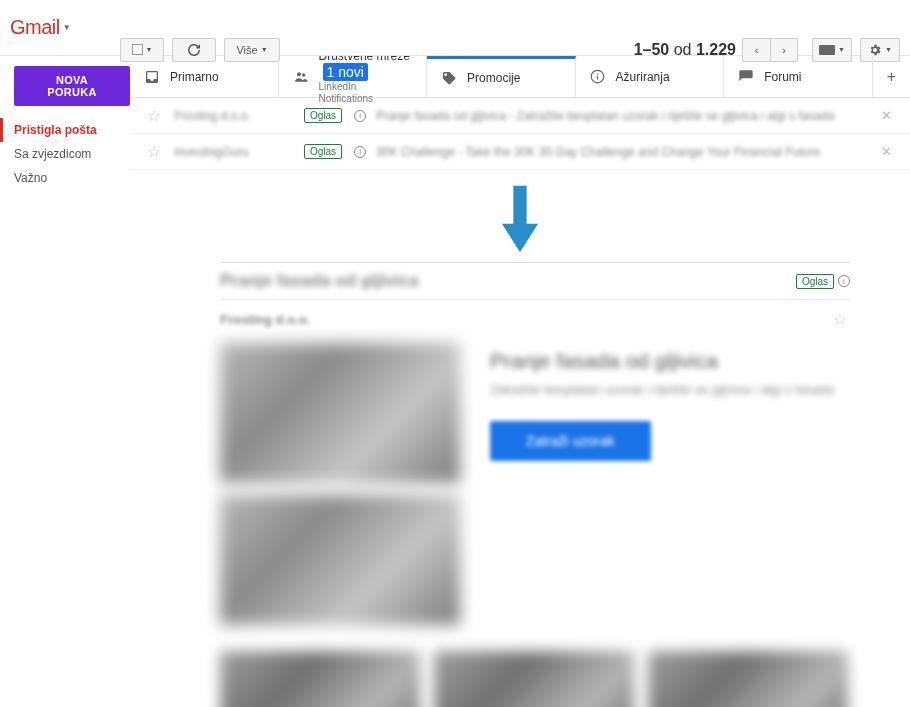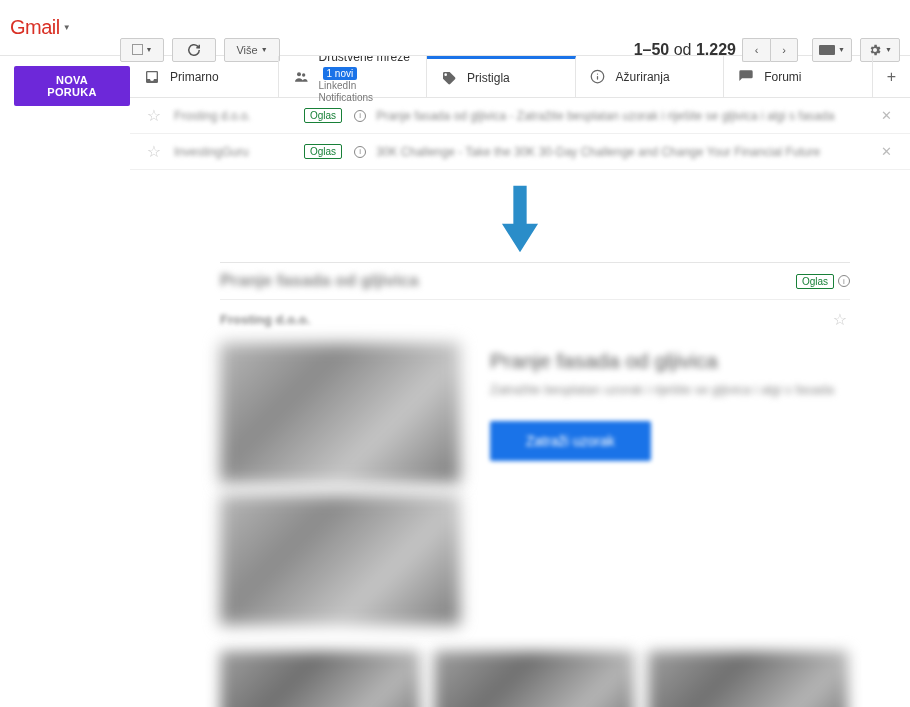--- a/index.html
+++ b/index.html
@@ -39,21 +39,21 @@
     
     
     .tabs { display: flex; border-bottom: 1px solid #e5e5e5; height: 42px; }
     .tab { flex: 1; display: flex; align-items: center; padding: 0 14px; border-right: 1px solid #e5e5e5; cursor: pointer; gap: 10px; position: relative; }
     .tab:last-child { border-right: none; flex: 0 0 30px; justify-content: center; }
     .tab.active { border-top: 3px solid #1a73e8; }
     .tab-icon { width: 16px; height: 16px; display: flex; align-items: center; justify-content: center; color: #666; }
     .tab-label { font-size: 12px; color: #333; font-weight: 500; }
     .tab-sub { font-size: 10px; color: #777; }
     .tab-stack { display: flex; flex-direction: column; line-height: 1.2; }
-    .badge-new { background: #1a73e8; color: #fff; font-size: 10px; padding: 1px 4px; border-radius: 2px; margin-left: 4px; }
+    .badge-new { background: #1a73e8; color: #fff; font-size: 14px; padding: 1px 4px; border-radius: 2px; margin-left: 4px; }
     
     
     .email-row { display: flex; align-items: center; padding: 8px 14px; border-bottom: 1px solid #f0f0f0; gap: 10px; }
     .star { color: #ccc; cursor: pointer; font-size: 16px; width: 20px; text-align: center; }
     .sender { width: 120px; color: #888; filter: blur(2px); font-size: 12px; }
     .oglas-tag { border: 1px solid #188038; color: #188038; font-size: 10px; padding: 1px 5px; border-radius: 2px; font-weight: 500; }
     .info-circ { display: inline-flex; width: 12px; height: 12px; border: 1px solid #888; border-radius: 50%; align-items: center; justify-content: center; font-size: 8px; color: #888; margin-left: 2px; }
     .subject { flex: 1; color: #888; filter: blur(2px); font-size: 12px; overflow: hidden; white-space: nowrap; }
     .row-close { color: #bbb; cursor: pointer; font-size: 13px; padding: 0 4px; }
     
@@ -135,20 +135,25 @@
             </svg>
           <span class="mini-caret">▼</span>
         </div>
       </div>
     </div>
   </div>
 
   <div class="main">
     <div class="sidebar">
       <button class="compose-btn">NOVA PORUKA</button>
+      <div class="nav">
+        <div class="nav-item active">Pristigla pošta</div>
+        <div class="nav-item">Sa zvjezdicom</div>
+        <div class="nav-item">Važno</div>
+      </div>
     </div>
 
     <div class="content">
 
       <div class="tabs">
         <div class="tab">
           <span class="tab-icon">
             <svg width="16" height="16" viewBox="0 0 24 24" fill="#666">
                 <path d="M19 3H5a2 2 0 0 0-2 2v14a2 2 0 0 0 2 2h14a2 2 0 0 0 2-2V5a2 2 0 0 0-2-2zm0 12h-4a3 3 0 0 1-6 0H5V5h14z"></path>
               </svg>
@@ -170,21 +175,21 @@
             </div>
             <span class="tab-sub">LinkedIn Notifications</span>
           </div>
         </div>
         <div class="tab active">
           <span class="tab-icon">
             <svg width="16" height="16" viewBox="0 0 24 24" fill="#666">
                 <path d="M21 11l-8-8H5a2 2 0 0 0-2 2v8l8 8a2 2 0 0 0 2.8 0L21 13.8a2 2 0 0 0 0-2.8zM7 9a2 2 0 1 1 2-2 2 2 0 0 1-2 2z"></path>
               </svg>
           </span>
-          <span class="tab-label">Pristigla</span>
+          <span class="tab-label">Promocije</span>
         </div>
         <div class="tab">
           <span class="tab-icon">
             <svg width="15" height="15" viewBox="0 0 24 24" fill="none" stroke="#666" stroke-width="2">
                 <circle cx="12" cy="12" r="10"></circle>
                 <path d="M12 8v.01M12 12v4" stroke-linecap="round"></path>
               </svg>
           </span>
           <span class="tab-label">Ažuriranja</span>
         </div>

